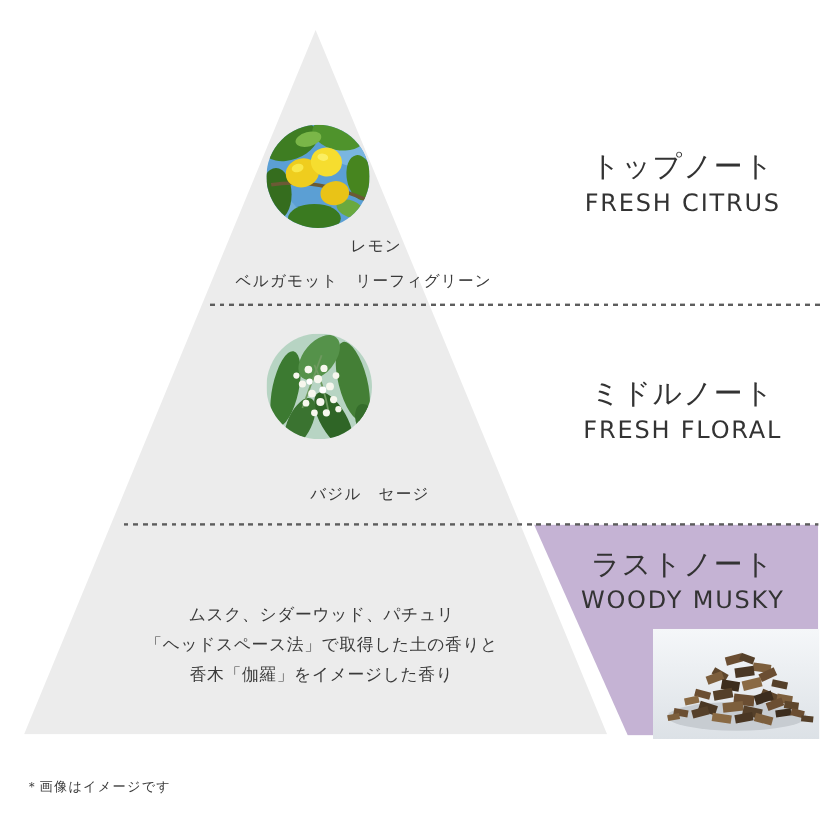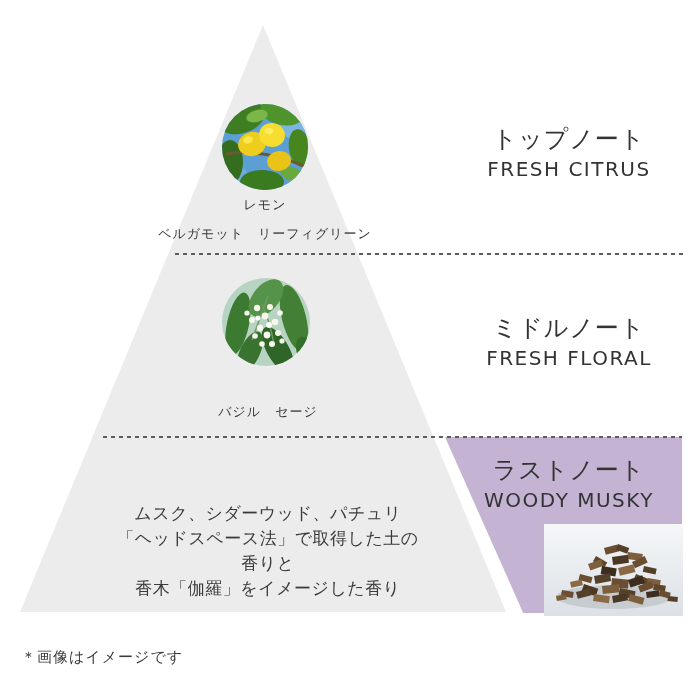--- a/index.html
+++ b/index.html
@@ -20,42 +20,42 @@
   .dash1{left:175px;top:253px;width:510px;}
   .dash2{left:103px;top:436px;width:579px;}
 
   
   .photo-circle{position:absolute;border-radius:50%;overflow:hidden;z-index:3;}
   .lemon{left:222px;top:104px;width:86px;height:86px;}
   .muguet{left:222px;top:278px;width:88px;height:88px;}
   .photo-circle svg{display:block;width:100%;height:100%;}
 
   
-  .note-text{position:absolute;text-align:center;font-size:13px;letter-spacing:1px;z-index:3;color:#3a3a3a;}
+  .note-text{position:absolute;text-align:right;font-size:13px;letter-spacing:1px;z-index:3;color:#3a3a3a;}
   .main1{left:195px;top:196px;width:140px;}
   .sub1{left:120px;top:225px;width:290px;}
   .main2{left:198px;top:376px;width:140px;}
   .sub2{left:178px;top:403px;width:180px;}
 
   .desc{position:absolute;left:115px;top:501px;width:306px;text-align:center;
-    font-size:17px;line-height:25px;letter-spacing:0.5px;z-index:3;color:#3a3a3a;}
+    font-size:14px;line-height:25px;letter-spacing:0.5px;z-index:3;color:#3a3a3a;}
 
   
   .side-label{position:absolute;width:170px;text-align:center;z-index:4;color:#333333;}
   .side-label .jp{font-size:24px;letter-spacing:1px;line-height:22px;}
   .side-label .en{font-size:20px;letter-spacing:1.5px;margin-top:10px;line-height:18px;}
   .lbl-top{left:484px;top:128px;}
   .lbl-mid{left:484px;top:317px;}
   .lbl-last{left:484px;top:459px;}
 
   
   .wood-photo{position:absolute;left:544px;top:524px;width:139px;height:92px;overflow:hidden;z-index:2;}
   .wood-photo svg{display:block;width:100%;height:100%;}
 
-  .footnote{position:absolute;left:21px;top:648px;font-size:15px;letter-spacing:1px;z-index:3;color:#3a3a3a;}
+  .footnote{position:absolute;left:21px;top:648px;font-size:11px;letter-spacing:1px;z-index:3;color:#3a3a3a;}
 </style>
 </head>
 <body>
 
 <div class="stage">
 
   <div class="pyramid-shape"></div>
   <div class="accent-shape"></div>
 
   <div class="dash dash1"></div>

